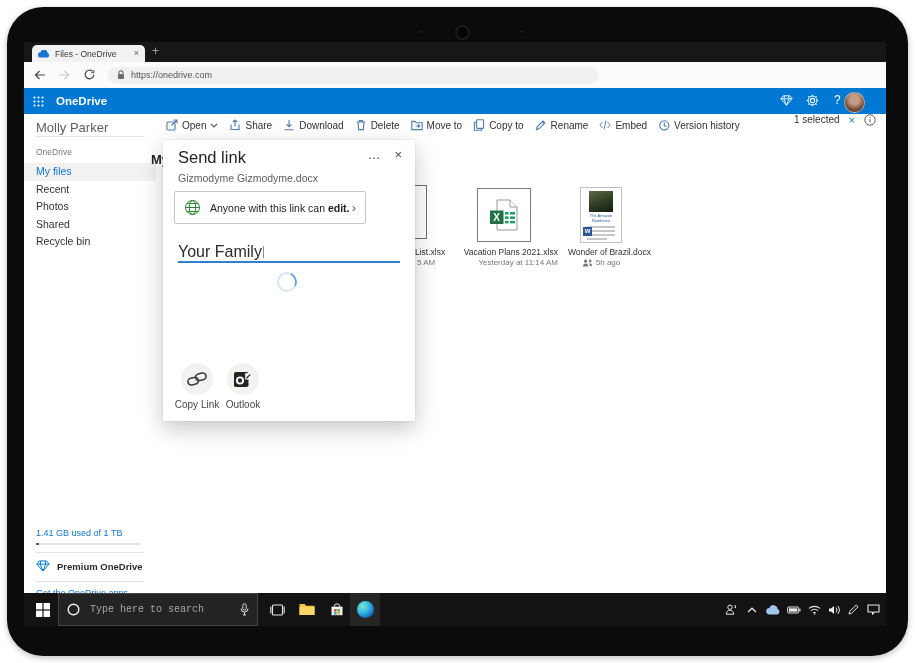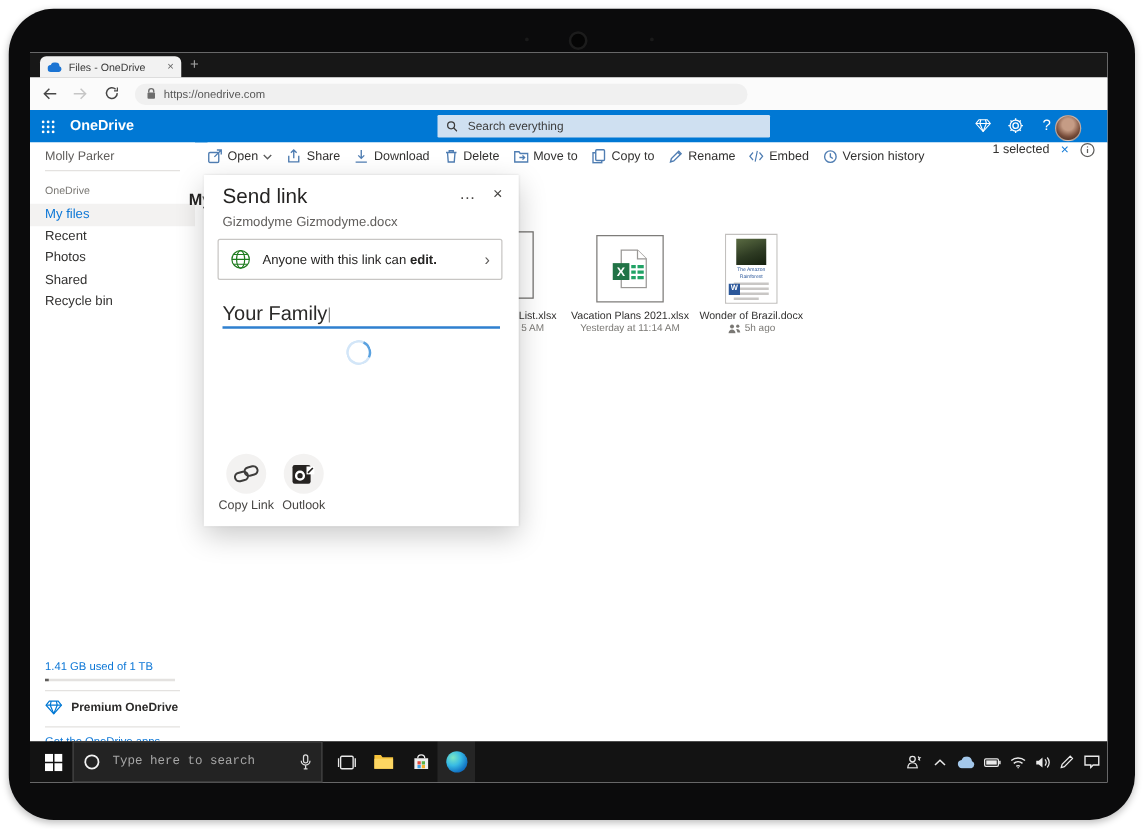--- a/index.html
+++ b/index.html
@@ -39,57 +39,57 @@
   .cmdbar{position:absolute;left:142px;top:72px;width:720px;height:22px;background:#fff}
   .cmditems{display:flex;align-items:center;gap:11px;height:22px}
   .cmd{display:flex;align-items:center;gap:4px;font-size:10px;color:#323130;white-space:nowrap;cursor:default}
   .ci{width:12px;height:12px;fill:none;stroke:#4f7db2;stroke-width:1.1}
   .selection{position:absolute;right:10px;top:0;height:22px;display:flex;gap:9px}
   .selcount{font-size:10px;color:#323130}
   .selx{color:#0b76d6;font-size:11px}
 
   
   .sidebar{position:absolute;left:0;top:72px;width:132px;height:479px;background:#fff}
-  .sb-user{position:absolute;left:12px;top:6px;font-size:10px;color:#605e5c}
+  .sb-user{position:absolute;left:12px;top:6px;font-size:13px;color:#605e5c}
   .sb-div{position:absolute;left:12px;width:108px;height:1px;background:#e4e2e0}
   .sb-label{position:absolute;left:12px;top:33px;font-size:8.5px;color:#7a7874}
   .sb-nav{position:absolute;left:0;top:49px;width:132px}
   .sb-item{height:17.5px;line-height:17.5px;padding-left:12px;font-size:10.5px;color:#323130;cursor:default}
   .sb-item.active{background:#f3f2f1;color:#0b76d6}
   .sb-storage{position:absolute;left:12px;top:414px;font-size:9px;color:#0b76d6}
   .sb-bar{position:absolute;left:12px;top:429px;width:104px;height:2px;background:#e4e2e0}
   .sb-bar i{display:block;width:3px;height:2px;background:#5f5d5b}
   .sb-premium{position:absolute;left:12px;top:446px;display:flex;align-items:center;gap:7px;font-size:9.5px;font-weight:bold;color:#2b2a29}
   .sb-apps{position:absolute;left:12px;top:474px;font-size:9px;color:#0b76d6}
 
   
   .page-title{position:absolute;left:127px;top:110px;font-size:13px;font-weight:600;color:#252423;z-index:1}
   .tile{position:absolute;background:#fff;box-sizing:border-box;z-index:1;display:flex;align-items:center;justify-content:center}
   .t1{left:306px;top:143px;width:97px;height:54px;border:1.5px solid #6f6d6b}
   .t2{left:453px;top:146px;width:54px;height:54px;border:1px solid #7e7c7a}
   .t3{left:556px;top:145px;width:42px;height:56px;border:1px solid #c2c0be;background:#fff}
   .flabel{position:absolute;font-size:8.5px;color:#323130;white-space:nowrap;z-index:1}
   .fmeta{position:absolute;font-size:8px;color:#7a7874;white-space:nowrap;z-index:1}
-  .center{text-align:center}
+  .center{text-align:right}
   .thumb{position:relative;width:40px;height:54px;background:#fff}
   .thumb .photo{position:absolute;left:8px;top:3px;width:24px;height:21px;background:linear-gradient(160deg,#5a6b42 0%,#2e3b23 55%,#15200f 100%)}
   .thumb .cap{position:absolute;left:2px;top:25px;width:36px;font-size:4px;line-height:1.3;color:#2b579a;text-align:center;overflow:hidden}
   .thumb .ln{position:absolute;left:6px;width:28px;height:1.5px;background:#c9c7c5}
   .thumb .w{position:absolute;left:2px;top:39px;width:9px;height:9px;background:#2b579a;color:#fff;font-size:6px;font-weight:bold;text-align:center;line-height:9px}
   .metaline{display:flex;align-items:center;justify-content:center;gap:3px}
 
   
   .dialog{position:absolute;left:139px;top:98px;width:252px;height:281px;background:#fff;z-index:30;
           box-shadow:0 8px 22px rgba(0,0,0,.22),0 0 2px rgba(0,0,0,.12)}
   .dlg-title{position:absolute;left:15px;top:8px;font-size:16.5px;font-weight:400;color:#252423}
   .dlg-ctl{position:absolute;right:13px;top:8px;display:flex;gap:13px;align-items:center}
   .dlg-more{font-size:13px;color:#484644;letter-spacing:1px;line-height:1}
   .dlg-close{font-size:13px;color:#484644;line-height:1}
   .dlg-file{position:absolute;left:15px;top:32px;font-size:10.5px;color:#605e5c}
-  .permbox{position:absolute;left:11px;top:51px;width:228px;height:33px;border:1px solid #c8c6c4;border-radius:2px;display:flex;align-items:center;box-sizing:border-box;cursor:default}
+  .permbox{position:absolute;left:11px;top:51px;width:192px;height:33px;border:1px solid #c8c6c4;border-radius:2px;display:flex;align-items:center;box-sizing:border-box;cursor:default}
   .permbox .globe{margin-left:9px}
   .permtext{margin-left:9px;font-size:10.5px;color:#252423}
   .permtext b{font-weight:bold}
   .chev{margin-left:auto;margin-right:9px;font-size:13px;color:#605e5c}
   .recipient{position:absolute;left:15px;top:103px;width:222px;height:18px;border-bottom:2px solid #2f80cf;display:flex;align-items:center}
   .recipient .val{font-size:16px;color:#2b2a29}
   .caret{display:inline-block;width:1px;height:12px;background:#8a8a8a;margin-left:1px}
   .spinner{position:absolute;left:114px;top:132px;width:16px;height:16px;border-radius:50%;
            border:2px solid #d3e6f8;border-right-color:#5ba2e0;transform:rotate(-20deg)}
   .actcircle{position:absolute;width:32px;height:32px;border-radius:50%;background:#f3f2f1;display:flex;align-items:center;justify-content:center;top:223px}
@@ -156,27 +156,20 @@
             <circle cx="9.5" cy="1.5" r="1.1"></circle>
             <circle cx="1.5" cy="5.5" r="1.1"></circle>
             <circle cx="5.5" cy="5.5" r="1.1"></circle>
             <circle cx="9.5" cy="5.5" r="1.1"></circle>
             <circle cx="1.5" cy="9.5" r="1.1"></circle>
             <circle cx="5.5" cy="9.5" r="1.1"></circle>
             <circle cx="9.5" cy="9.5" r="1.1"></circle>
           </g>
         </svg>
       <span class="brand">OneDrive</span>
-      <div class="odsearch">
-        <svg width="10" height="10" viewBox="0 0 10 10" fill="none" stroke="#3b3b3b" stroke-width="1.1">
-            <circle cx="4.2" cy="4.2" r="3"></circle>
-            <path d="M6.5 6.5 9.3 9.3"></path>
-          </svg>
-        <input placeholder="Search everything" style="">
-      </div>
       <svg class="hicon" style="left:756px" width="13" height="11" viewBox="0 0 13 11" fill="none" stroke="#fff" stroke-width="0.9">
           <path d="M3.2 0.8h6.6l2.4 3L6.5 10.2 0.8 3.8z"></path>
           <path d="M0.8 3.8h11.4M4.6 0.8 3.9 3.8l2.6 6.4M8.4 0.8l0.7 3-2.6 6.4"></path>
         </svg>
       <svg class="hicon" style="left:782px;top:6px" width="13" height="13" viewBox="0 0 12 12" fill="none" stroke="#fff" stroke-width="1">
           <circle cx="6" cy="6" r="2"></circle>
           <circle cx="6" cy="6" r="4.1" stroke-width="0.9"></circle>
           <path d="M6 0.6v1.4M6 10v1.4M0.6 6h1.4M10 6h1.4M2.2 2.2l1 1M8.8 8.8l1 1M9.8 2.2l-1 1M3.2 8.8l-1 1"></path>
         </svg>
       <span class="hicon help" style="left:810px;top:5px">?</span>

